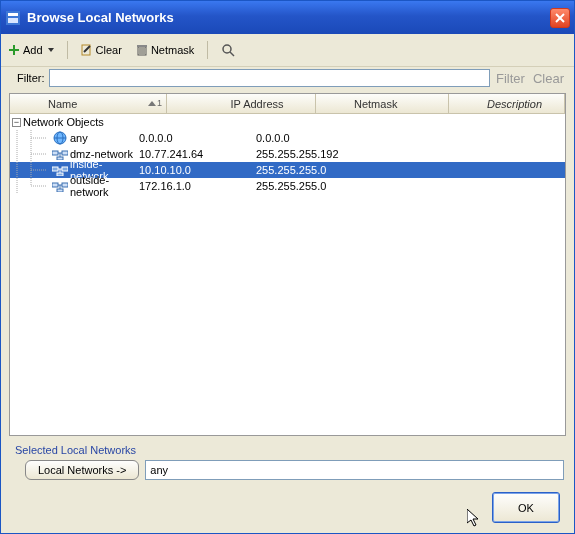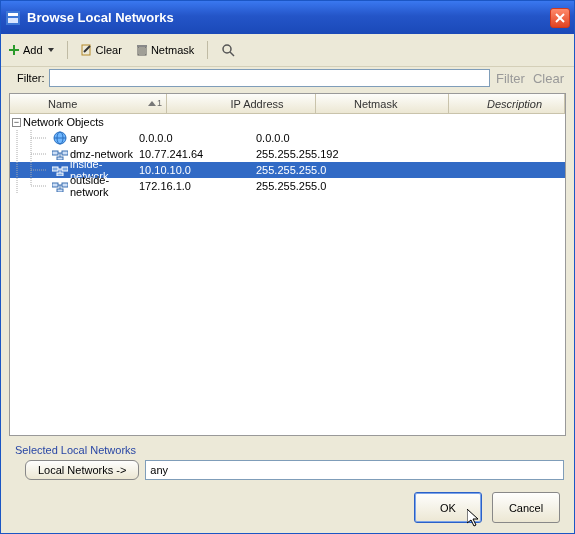--- a/index.html
+++ b/index.html
@@ -461,21 +461,20 @@
 
   <div class="section-label">Selected Local Networks</div>
 
   <div class="selected-row">
     <button class="sel-btn">Local Networks -&gt;</button>
     <input class="sel-input" type="text" value="any" style="">
   </div>
 
   <div class="button-row">
     <button class="dlg-btn focus">OK</button>
-    <button class="dlg-btn">Cancel</button>
     <span class="cursor" style="left:68px; bottom:4px; transform:translate(398px,0);">
       <svg width="14" height="20" viewBox="0 0 14 20">
         <polygon points="0,0 0,14 4,11 7,17 9,16 6,10 11,10" fill="#fff" stroke="#000" stroke-width="1"></polygon>
       </svg>
     </span>
   </div>
 
 </div>
 
 </body></html>

